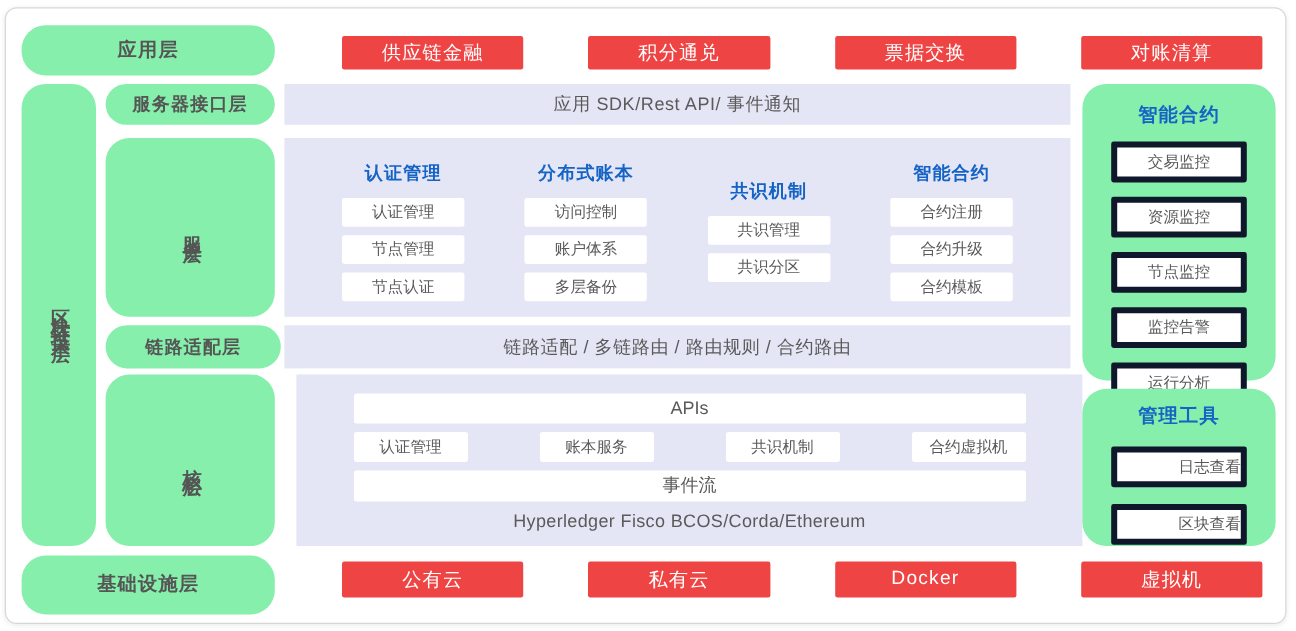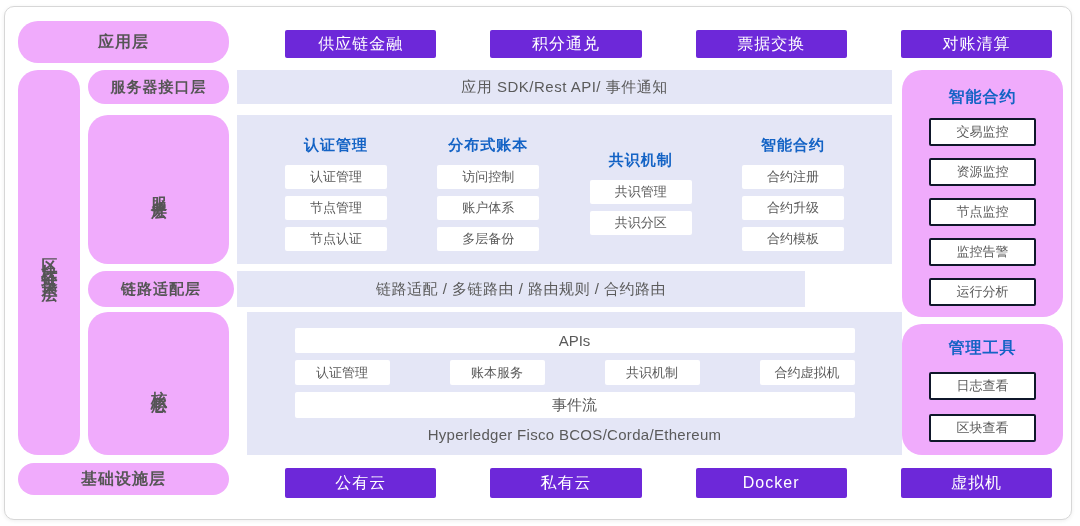--- a/index.html
+++ b/index.html
@@ -5,28 +5,28 @@
   html,body{margin:0;padding:0;background:#fff;}
   body{width:1080px;height:526px;position:relative;overflow:hidden;
        font-family:"Liberation Sans","DejaVu Sans",sans-serif;}
   #canvas{position:absolute;left:0;top:0;width:1080px;height:526px;}
 
   .card{position:absolute;left:4px;top:6px;width:1066px;height:512px;
         background:#fff;border:1px solid #d7d7d7;border-radius:10px;
         box-shadow:0 1px 4px rgba(0,0,0,.07);}
 
   .abs{position:absolute;box-sizing:border-box;}
-  .grey{background:#f0abfc;border-radius:20px;}
+  .grey{background:#86efac;border-radius:20px;}
   .lav{background:#e4e6f6;align-items:center;}
   .center{display:flex;align-items:center;justify-content:center;}
 
   .layer-label{font-size:16px;font-weight:600;color:#555;letter-spacing:1px;}
   .vertical{writing-mode:vertical-lr;text-orientation:upright;letter-spacing:6px;}
 
-  .blue-btn{background:#6d28d9;color:#fff;font-size:16px;border-radius:2px;
+  .blue-btn{background:#ef4444;color:#fff;font-size:16px;border-radius:2px;
             display:flex;align-items:center;justify-content:center;letter-spacing:1px;margin-left:39px;}
   .btn-row{display:flex;gap:15px;}
   .btn-row>div{flex:1;}
 
   .band-text{font-size:15px;color:#5a5a5a;letter-spacing:.5px;}
 
   .svc-block{padding:13px 48px 0;display:flex;justify-content:space-between;}
   .svc-col{width:102px;display:flex;flex-direction:column;}
   .col-title{height:20px;line-height:20px;text-align:center;font-size:15px;
              font-weight:bold;color:#1463c5;margin-bottom:10px;letter-spacing:1px;}
@@ -39,26 +39,26 @@
   .core-mod{width:95px;height:25px;line-height:25px;background:#fff;border-radius:2px;
             text-align:center;font-size:13px;color:#5a5a5a;}
   .core-event{width:560px;height:26px;line-height:26px;background:#fff;border-radius:2px;
               margin:0 auto 8px;text-align:center;font-size:15px;color:#5a5a5a;}
   .core-platforms{text-align:center;font-size:15px;color:#5a5a5a;letter-spacing:.3px;}
 
   .panel{display:flex;flex-direction:column;align-items:center;}
   .panel-title{height:20px;line-height:20px;font-size:16px;font-weight:bold;
                color:#1463c5;letter-spacing:1px;}
   .panel-item{width:103px;height:26px;line-height:24px;background:#fff;
-              border:2px solid #0f172a;border-radius:2px;text-align:center;
+              border:5px solid #0f172a;border-radius:2px;text-align:center;
               font-size:13px;color:#5a5a5a;}
   .p1 .panel-title{margin:17px 0 11px;}
   .p1 .panel-item{margin-bottom:12px;}
   .p2 .panel-title{margin:14px 0 14px;}
-  .p2 .panel-item{margin-bottom:14px;}
+  .p2 .panel-item{margin-bottom:14px;text-align:right;}
 </style>
 </head>
 <body>
 
 <div id="canvas">
   <div class="card"></div>
 
   <div class="abs grey center layer-label" style="left:18px;top:21px;width:211px;height:42px;">应用层</div>
   <div class="abs btn-row" style="left:246px;top:30px;width:806px;height:28px;">
     <div class="blue-btn">供应链金融</div>
@@ -101,21 +101,21 @@
       <div class="white-item">共识分区</div>
     </div>
     <div class="svc-col">
       <div class="col-title">智能合约</div>
       <div class="white-item">合约注册</div>
       <div class="white-item">合约升级</div>
       <div class="white-item">合约模板</div>
     </div>
   </div>
 
-  <div class="abs lav center band-text" style="left:237px;top:271px;width:568px;height:36px;">链路适配 / 多链路由 / 路由规则 / 合约路由</div>
+  <div class="abs lav center band-text" style="left:237px;top:271px;width:655px;height:36px;">链路适配 / 多链路由 / 路由规则 / 合约路由</div>
 
   <div class="abs lav" style="left:247px;top:312px;width:655px;height:143px;padding-top:16px;">
     <div class="core-bar">APIs</div>
     <div class="core-modules">
       <div class="core-mod">认证管理</div>
       <div class="core-mod">账本服务</div>
       <div class="core-mod">共识机制</div>
       <div class="core-mod">合约虚拟机</div>
     </div>
     <div class="core-event">事件流</div>
@@ -130,20 +130,20 @@
     <div class="panel-item">监控告警</div>
     <div class="panel-item">运行分析</div>
   </div>
 
   <div class="abs grey panel p2" style="left:902px;top:324px;width:161px;height:131px;">
     <div class="panel-title">管理工具</div>
     <div class="panel-item">日志查看</div>
     <div class="panel-item">区块查看</div>
   </div>
 
-  <div class="abs grey center layer-label" style="left:18px;top:463px;width:211px;height:32px;">基础设施层</div>
+  <div class="abs grey center layer-label" style="left:18px;top:463px;width:211px;height:49px;">基础设施层</div>
   <div class="abs btn-row" style="left:246px;top:468px;width:806px;height:30px;">
     <div class="blue-btn">公有云</div>
     <div class="blue-btn">私有云</div>
     <div class="blue-btn">Docker</div>
     <div class="blue-btn">虚拟机</div>
   </div>
 </div>
 
 </body></html>

